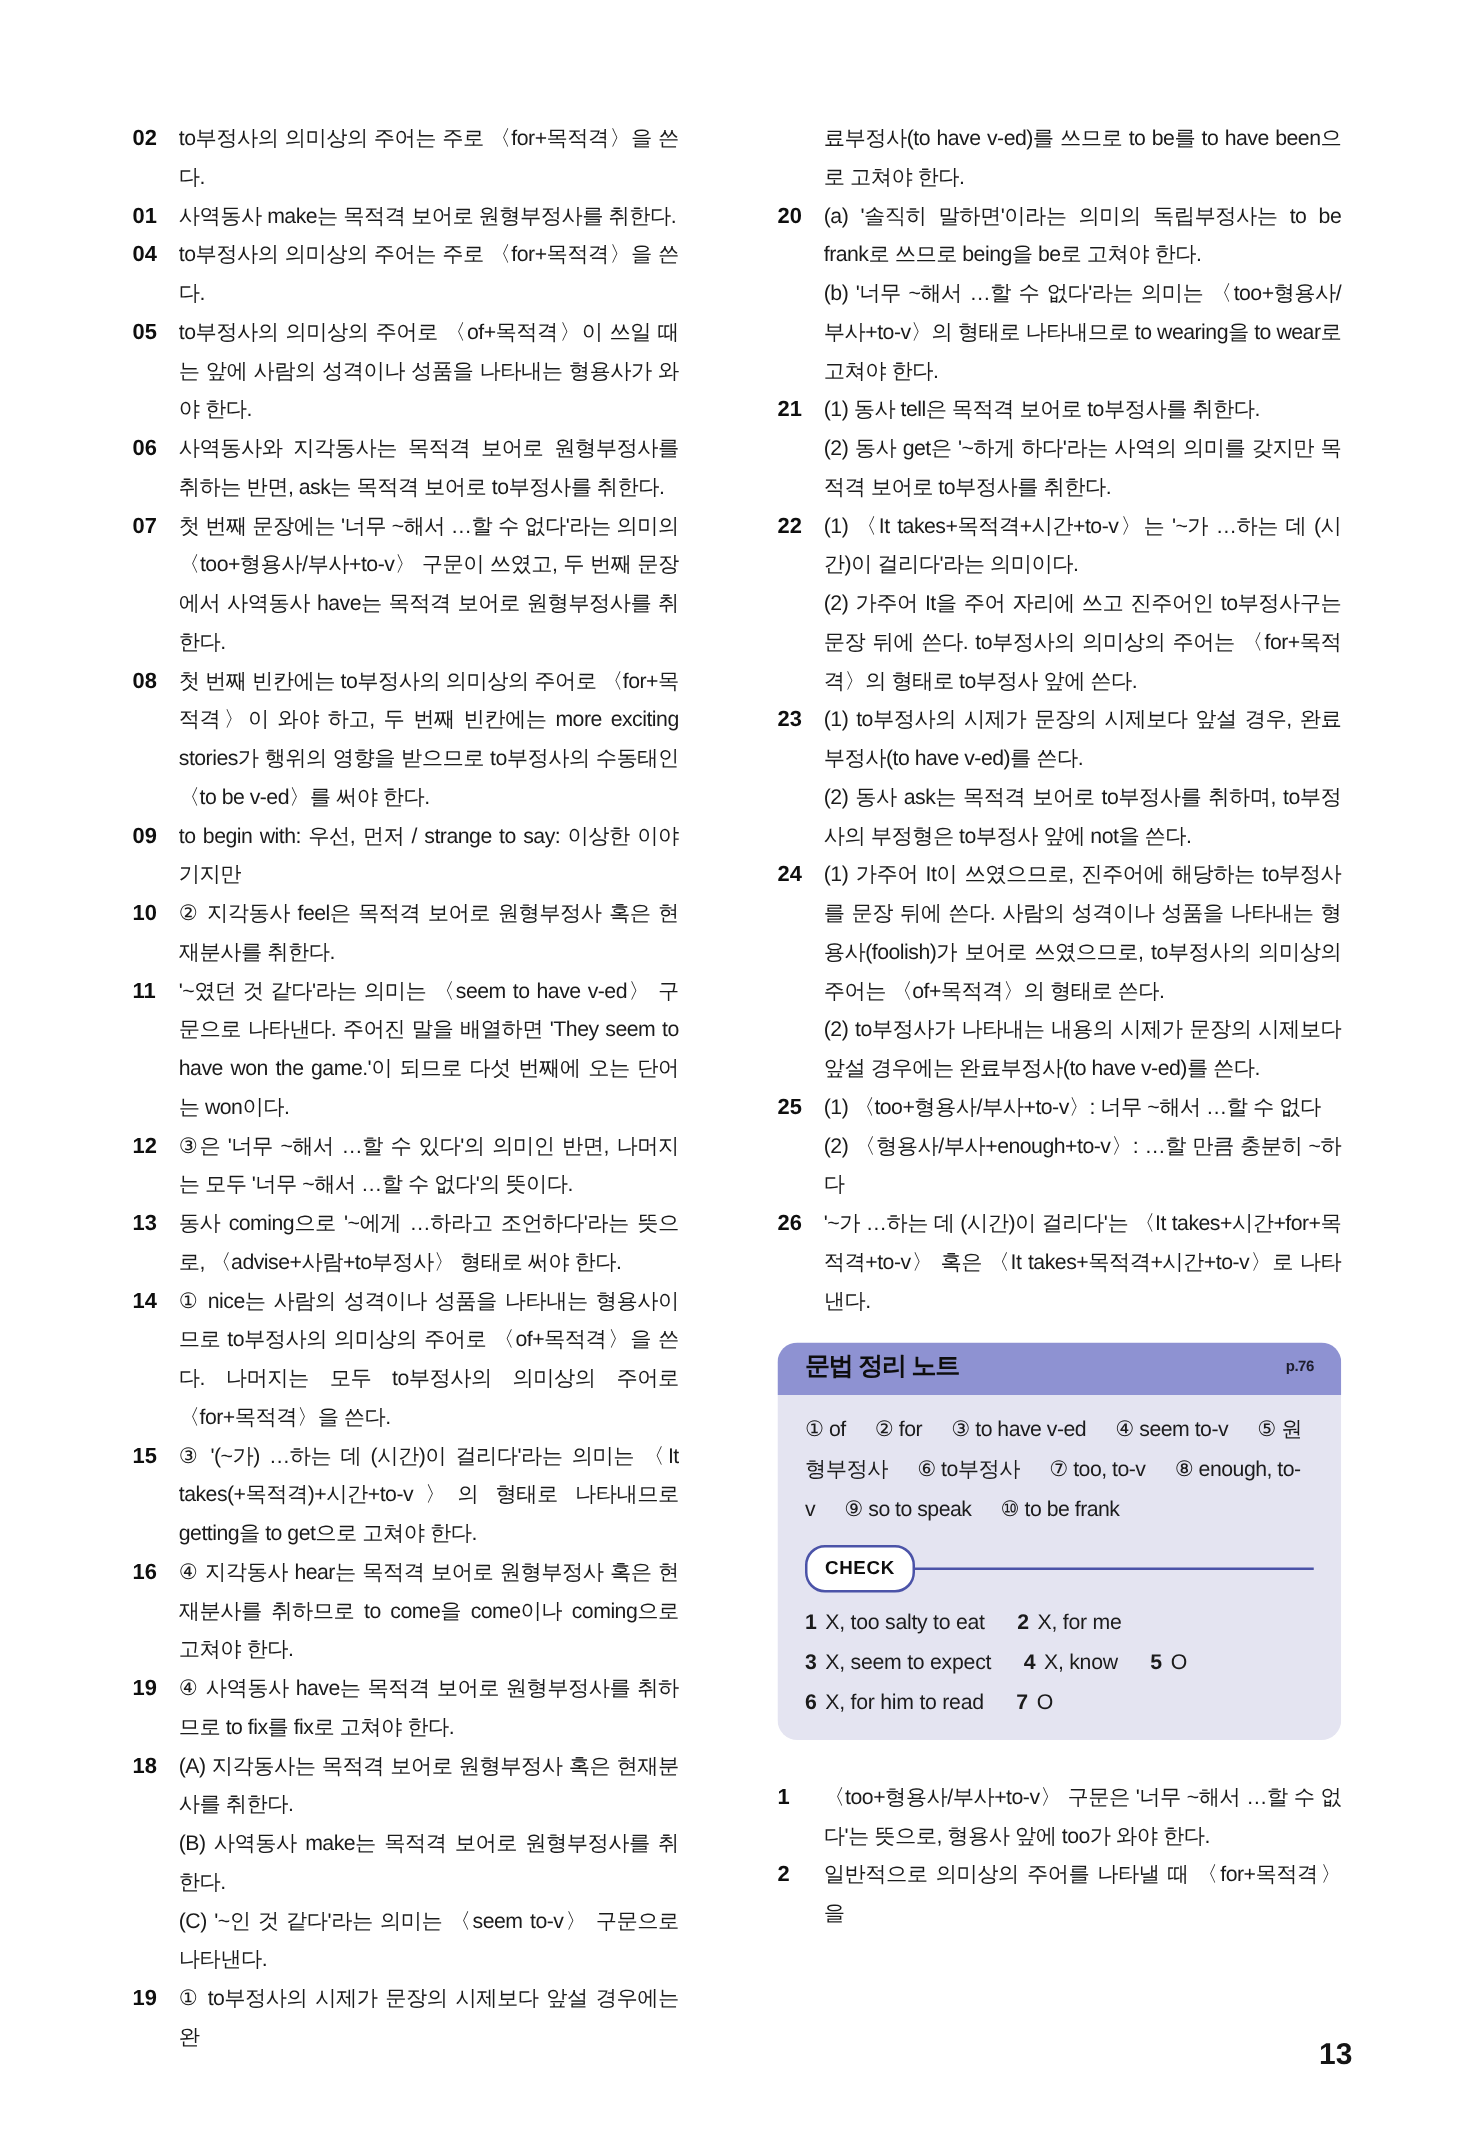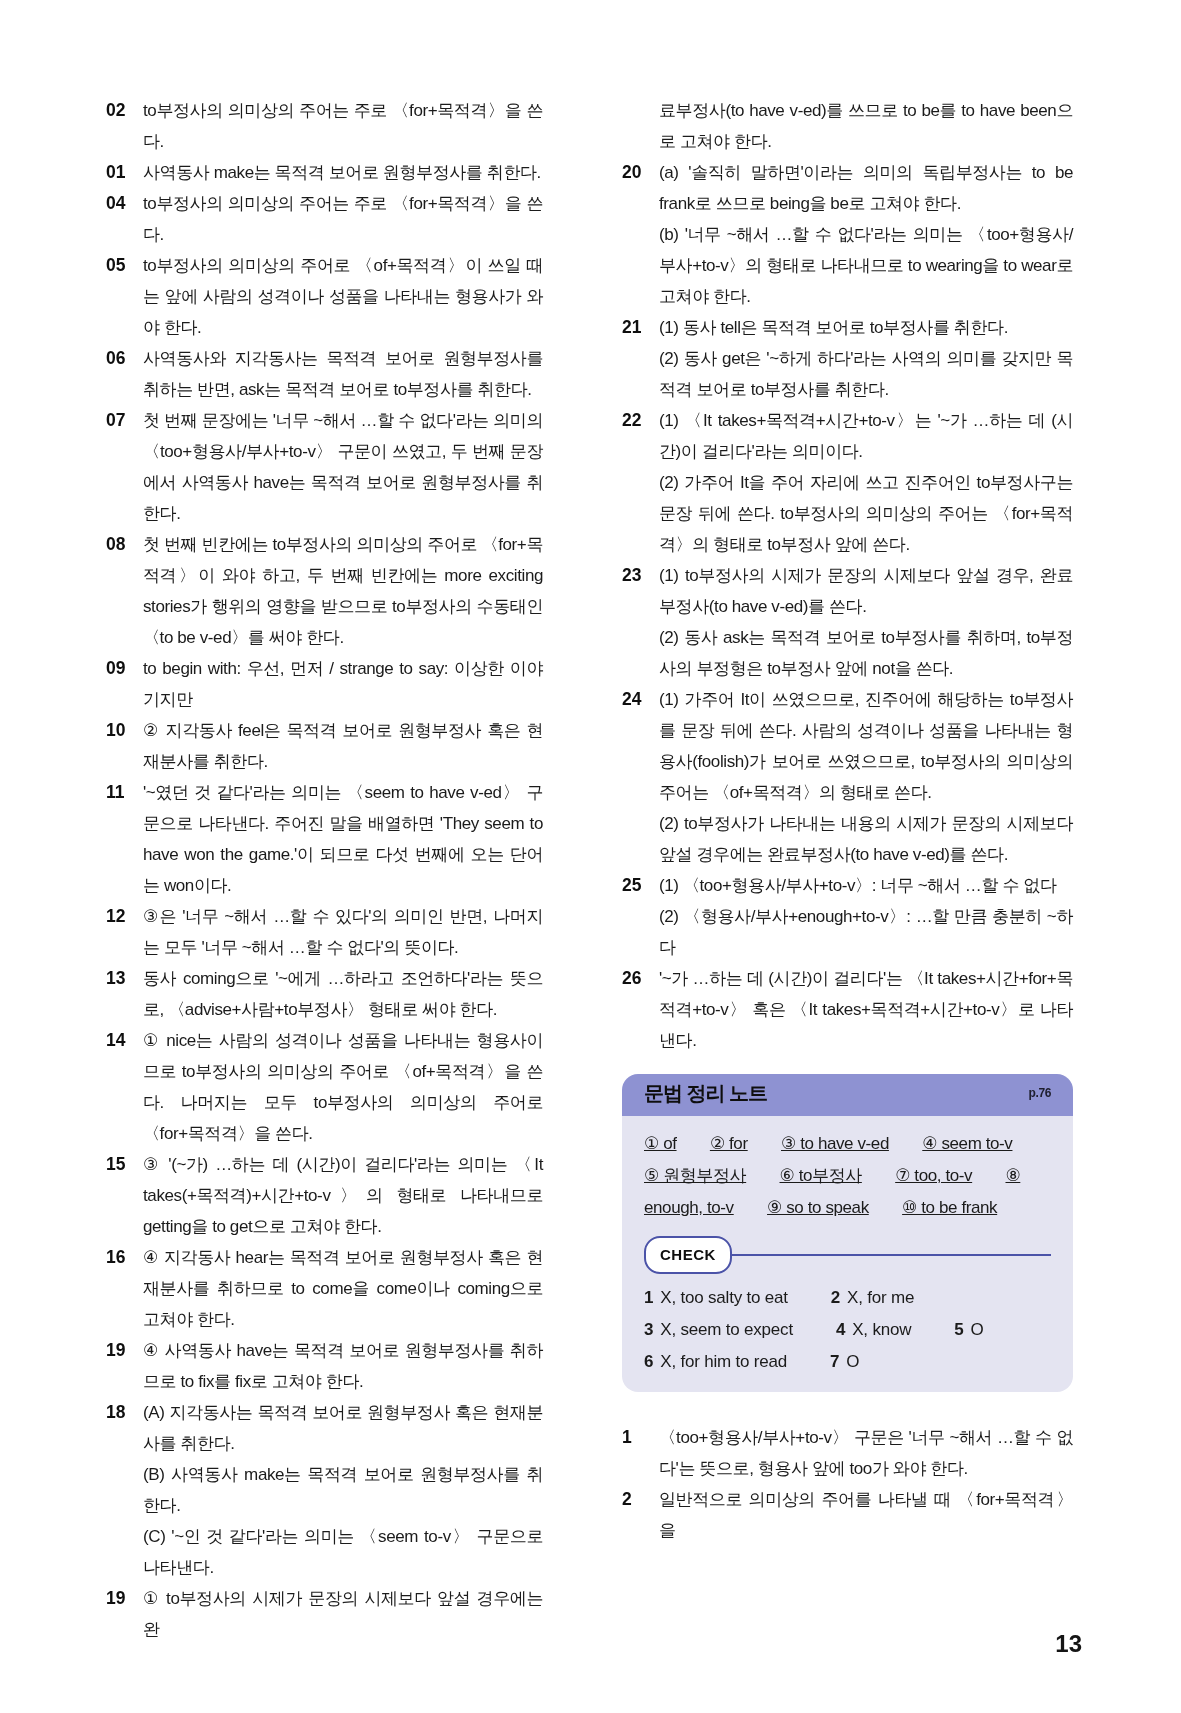--- a/index.html
+++ b/index.html
@@ -22,30 +22,30 @@
   .note-box { margin-top:18px; width:451px; border-radius:16px; overflow:hidden; }
   .note-header {
     background:#8e92d2; height:42px; box-sizing:border-box;
     display:flex; align-items:center; justify-content:space-between;
     padding:0 22px 4px 22px;
   }
   .note-title { font-weight:800; font-size:20px; color:#0e0e0e; letter-spacing:-1px; }
   .note-pageref { font-weight:700; font-size:12px; color:#1e1e2e; }
   .note-body { background:#e4e4f1; padding:12px 22px 14px 22px; }
   .note-answers { font-size:17px; line-height:32px; letter-spacing:-0.4px; }
-  .note-answers .ans { margin-right:29px;text-decoration:underline; }
+  .note-answers .ans { margin-right:19px; }
   .check-row { display:flex; align-items:center; margin-top:12px; margin-bottom:8px; }
   .check-pill {
     border:2.5px solid #4b53a8; background:#ffffff; border-radius:16px;
     padding:1px 14px 2px 14px; font-weight:800; font-size:15px; color:#0e0e0e;
     letter-spacing:0.5px;
   }
   .check-line { flex:1; border-top:2px solid #4b53a8; }
   .check-items {
-    display:flex; flex-wrap:wrap; column-gap:43px;
+    display:flex; flex-wrap:wrap; column-gap:26px;
     font-size:17px; line-height:32px; letter-spacing:-0.2px;
   }
   .chk .chk-no { font-weight:700; margin-right:7px; }
 
   .bottom-items { margin-top:30px; }
   .pageno {
     position:absolute; top:1630px; right:99px;
     font-weight:700; font-size:24px; color:#151515;
   }
 </style>

